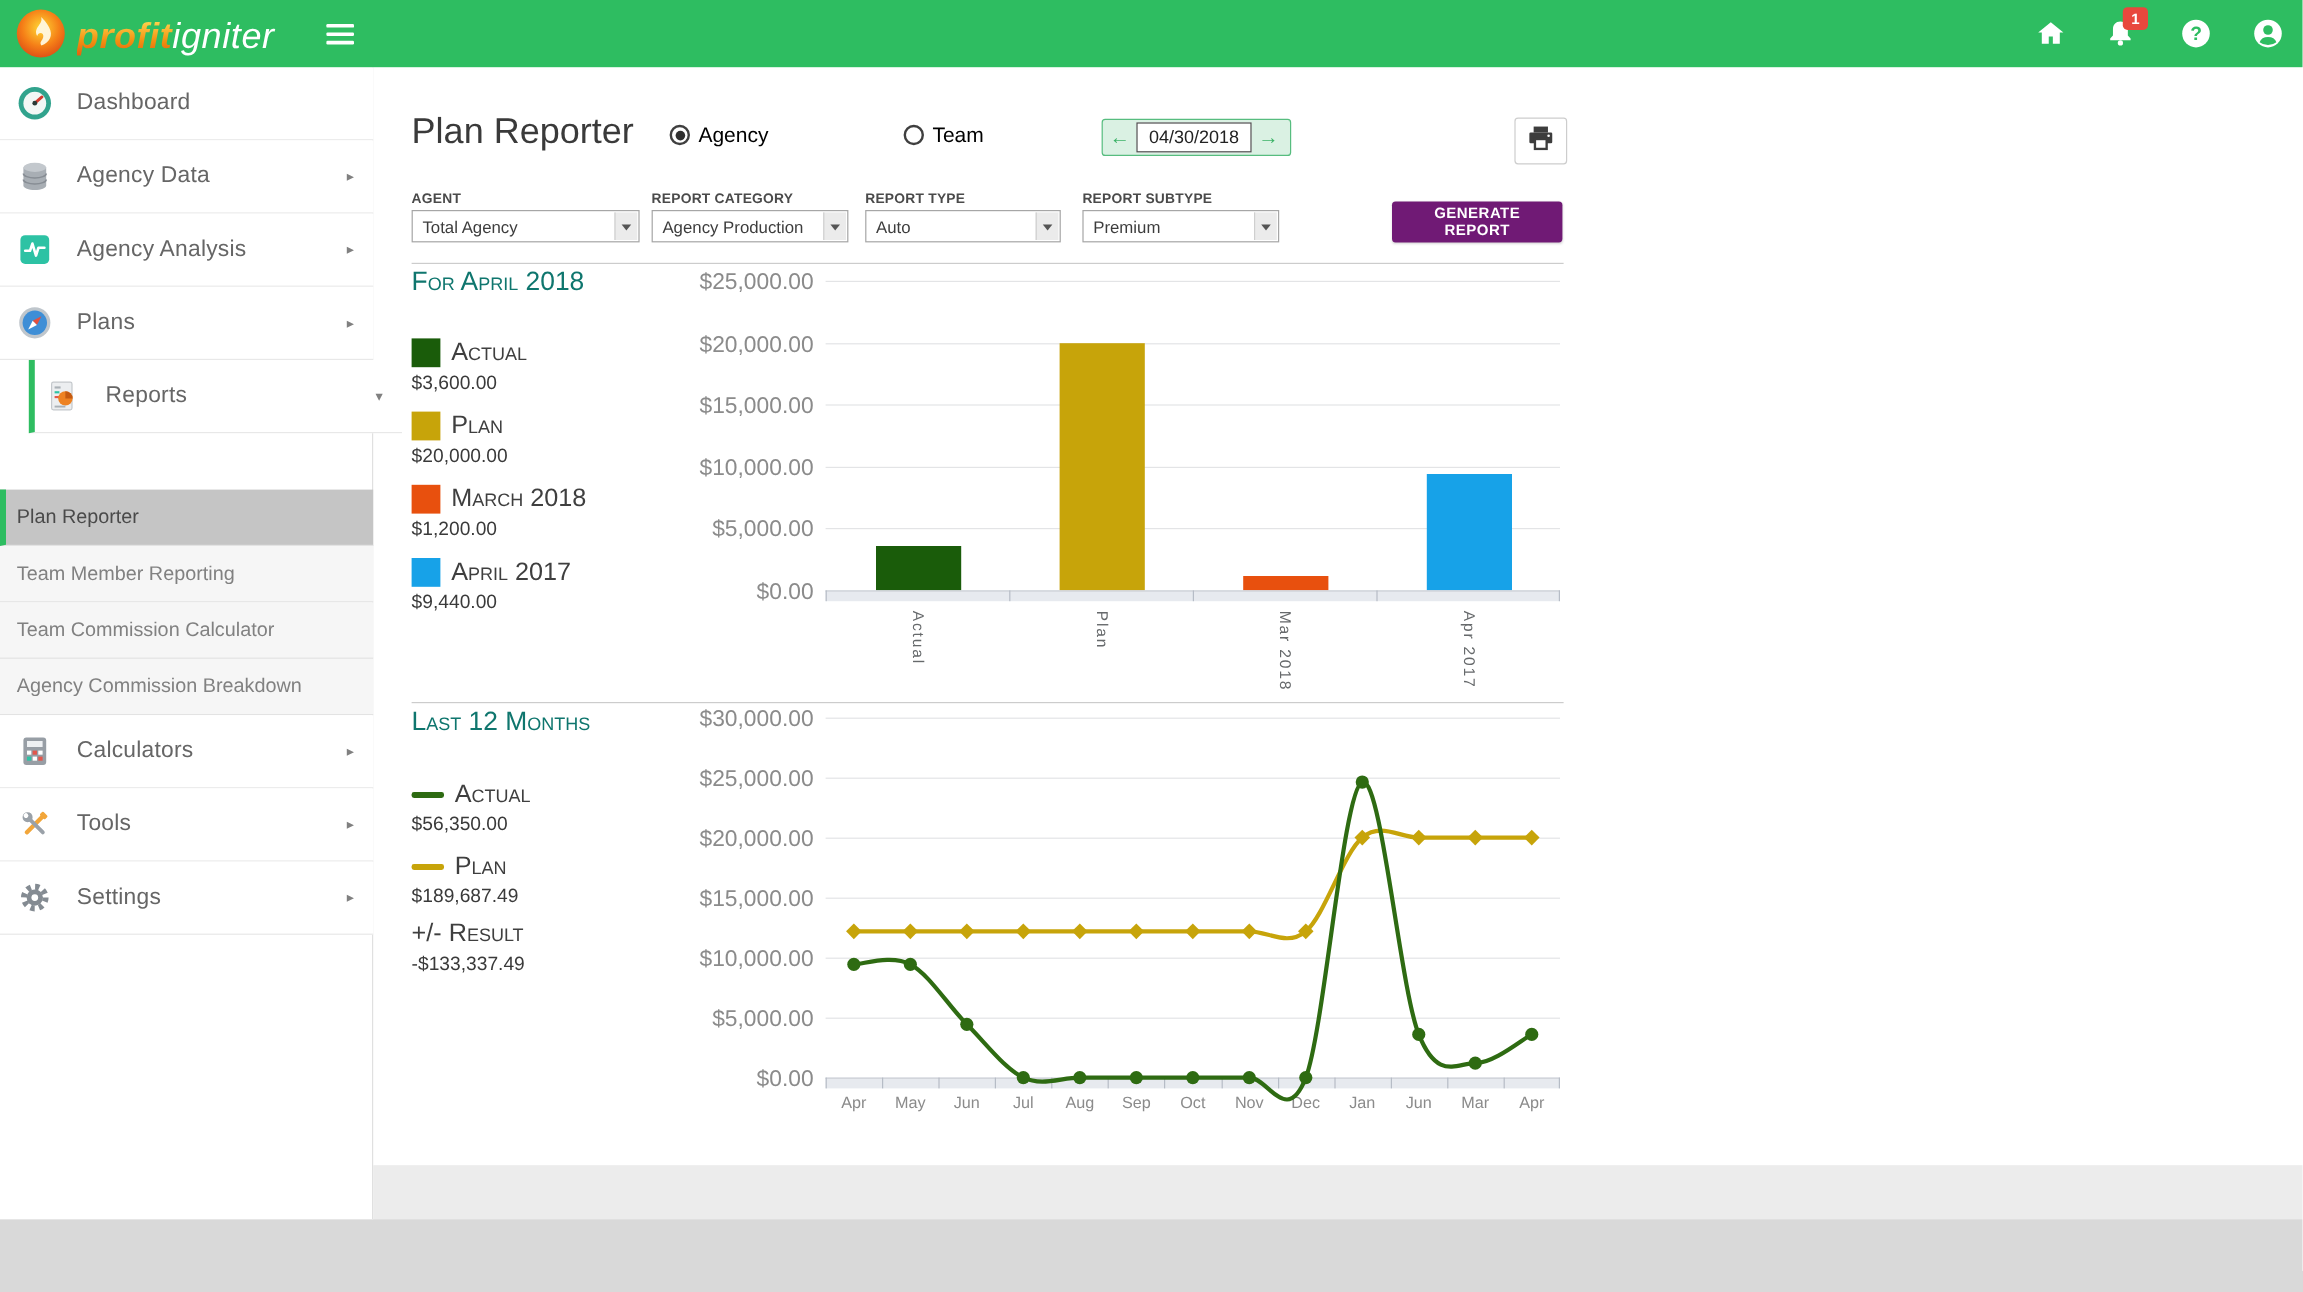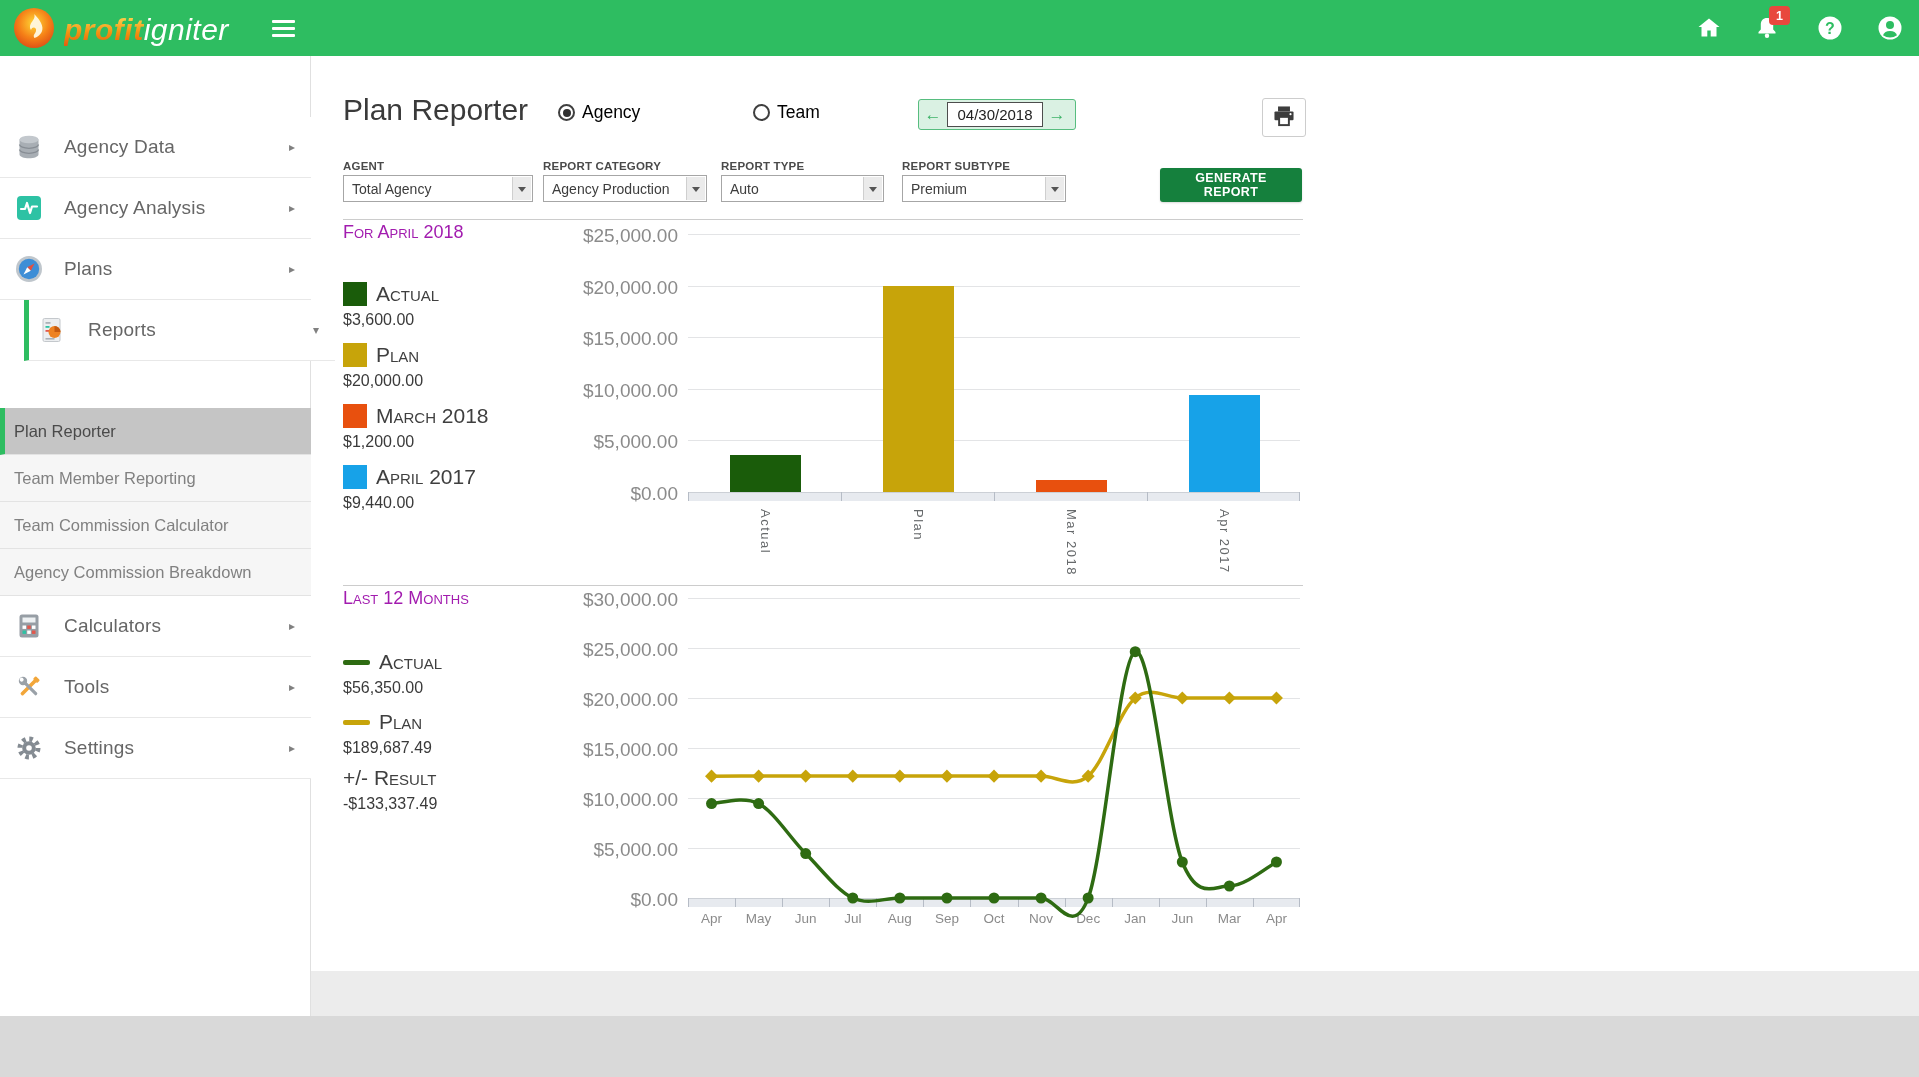--- a/index.html
+++ b/index.html
@@ -36,25 +36,25 @@
   .dp-arrow{width:28px;text-align:center;color:#3db368;font-size:17px;font-weight:bold;cursor:pointer;user-select:none;}
   .dp-input{width:96px;height:25px;border:1px solid #4d4d4d;background:#fff;font-size:15px;text-align:center;color:#222;font-family:"Liberation Sans",sans-serif;box-sizing:border-box;padding:0;}
   .print-btn{position:absolute;left:1262px;top:98px;width:44px;height:39px;background:#fff;border:1px solid #cdcdcd;border-radius:3px;box-sizing:border-box;display:flex;align-items:center;justify-content:center;cursor:pointer;}
 
   
   .filter-label{position:absolute;top:160px;font-size:11.5px;font-weight:bold;color:#4a4a4a;letter-spacing:.2px;}
   .select{position:absolute;top:175px;height:27px;background:#fff;border:1px solid #a6a6a6;box-sizing:border-box;cursor:pointer;}
   .select-value{position:absolute;left:8px;top:5px;font-size:14px;color:#3d3d3d;white-space:nowrap;}
   .select-arrow{position:absolute;right:1px;top:1px;bottom:1px;width:18px;background:#ebebeb;border-left:1px solid #cfcfcf;}
   .select-arrow::after{content:"";position:absolute;left:5px;top:10px;border-left:4px solid transparent;border-right:4px solid transparent;border-top:5px solid #555;}
-  .generate-btn{position:absolute;left:1160px;top:168px;width:142px;height:34px;background:#15803d;border:none;border-radius:3px;color:#fff;font-size:12.5px;font-weight:bold;letter-spacing:.4px;cursor:pointer;font-family:"Liberation Sans",sans-serif;box-shadow:0 1px 2px rgba(0,0,0,.15);}
+  .generate-btn{position:absolute;left:1160px;top:168px;width:142px;height:34px;background:#701a75;border:none;border-radius:3px;color:#fff;font-size:12.5px;font-weight:bold;letter-spacing:.4px;cursor:pointer;font-family:"Liberation Sans",sans-serif;box-shadow:0 1px 2px rgba(0,0,0,.15);}
 
   
   .rule{position:absolute;left:343px;width:960px;height:1px;background:#ccc;}
-  .section-title{position:absolute;left:343px;font-size:18px;color:#a21caf;font-variant:small-caps;}
+  .section-title{position:absolute;left:343px;font-size:22px;color:#0f766e;font-variant:small-caps;}
   .legend-item{position:absolute;left:343px;}
   .legend-head{display:flex;align-items:center;}
   .swatch{display:inline-block;width:24px;height:24px;}
   .line-swatch{display:inline-block;width:27px;height:5px;border-radius:2px;}
   .legend-label{margin-left:9px;font-size:21px;color:#3f3f3f;font-variant:small-caps;}
   .legend-label.noswatch{margin-left:0;}
   .legend-value{margin-top:5px;font-size:16px;color:#3a3a3a;}
 
   
   .ylab{position:absolute;text-align:right;font-size:19px;color:#8b8b8b;}
@@ -119,20 +119,31 @@
       <svg width="28" height="28" viewBox="0 0 28 28">
           <circle cx="14" cy="14" r="11.5" fill="#fff"></circle>
           <circle cx="14" cy="11" r="4" fill="#2ebd61"></circle>
           <path d="M7 21.2a7.3 6 0 0 1 14 0 11.5 11.5 0 0 1-14 0z" fill="#2ebd61"></path>
         </svg>
     </div>
   </header>
 
   <aside class="sidebar">
 
+    <div class="nav-item" style="top:0px;">
+      <span class="nav-icon">
+        <svg width="30" height="30" viewBox="0 0 30 30">
+            <circle cx="15" cy="15" r="13.5" fill="#31a38d"></circle>
+            <circle cx="15" cy="15" r="9.5" fill="#f2f7f5"></circle>
+            <path d="M15 15 21 9.8" stroke="#d23b2f" stroke-width="2.4" stroke-linecap="round"></path>
+            <circle cx="15" cy="15" r="2" fill="#2a3a37"></circle>
+          </svg>
+      </span>
+      <span class="nav-label">Dashboard</span>
+    </div>
 
     <div class="nav-item" style="top:61px;">
       <span class="nav-icon">
         <svg width="30" height="30" viewBox="0 0 30 30">
             <path d="M5.5 7.5v15c0 2.1 4.3 3.8 9.5 3.8s9.5-1.7 9.5-3.8v-15z" fill="#a8aeb4"></path>
             <ellipse cx="15" cy="7.5" rx="9.5" ry="3.8" fill="#c3c8cd"></ellipse>
             <path d="M5.5 12.5c0 2.1 4.3 3.8 9.5 3.8s9.5-1.7 9.5-3.8" fill="none" stroke="#878d94" stroke-width="1.3"></path>
             <path d="M5.5 17.5c0 2.1 4.3 3.8 9.5 3.8s9.5-1.7 9.5-3.8" fill="none" stroke="#878d94" stroke-width="1.3"></path>
           </svg>
       </span>

